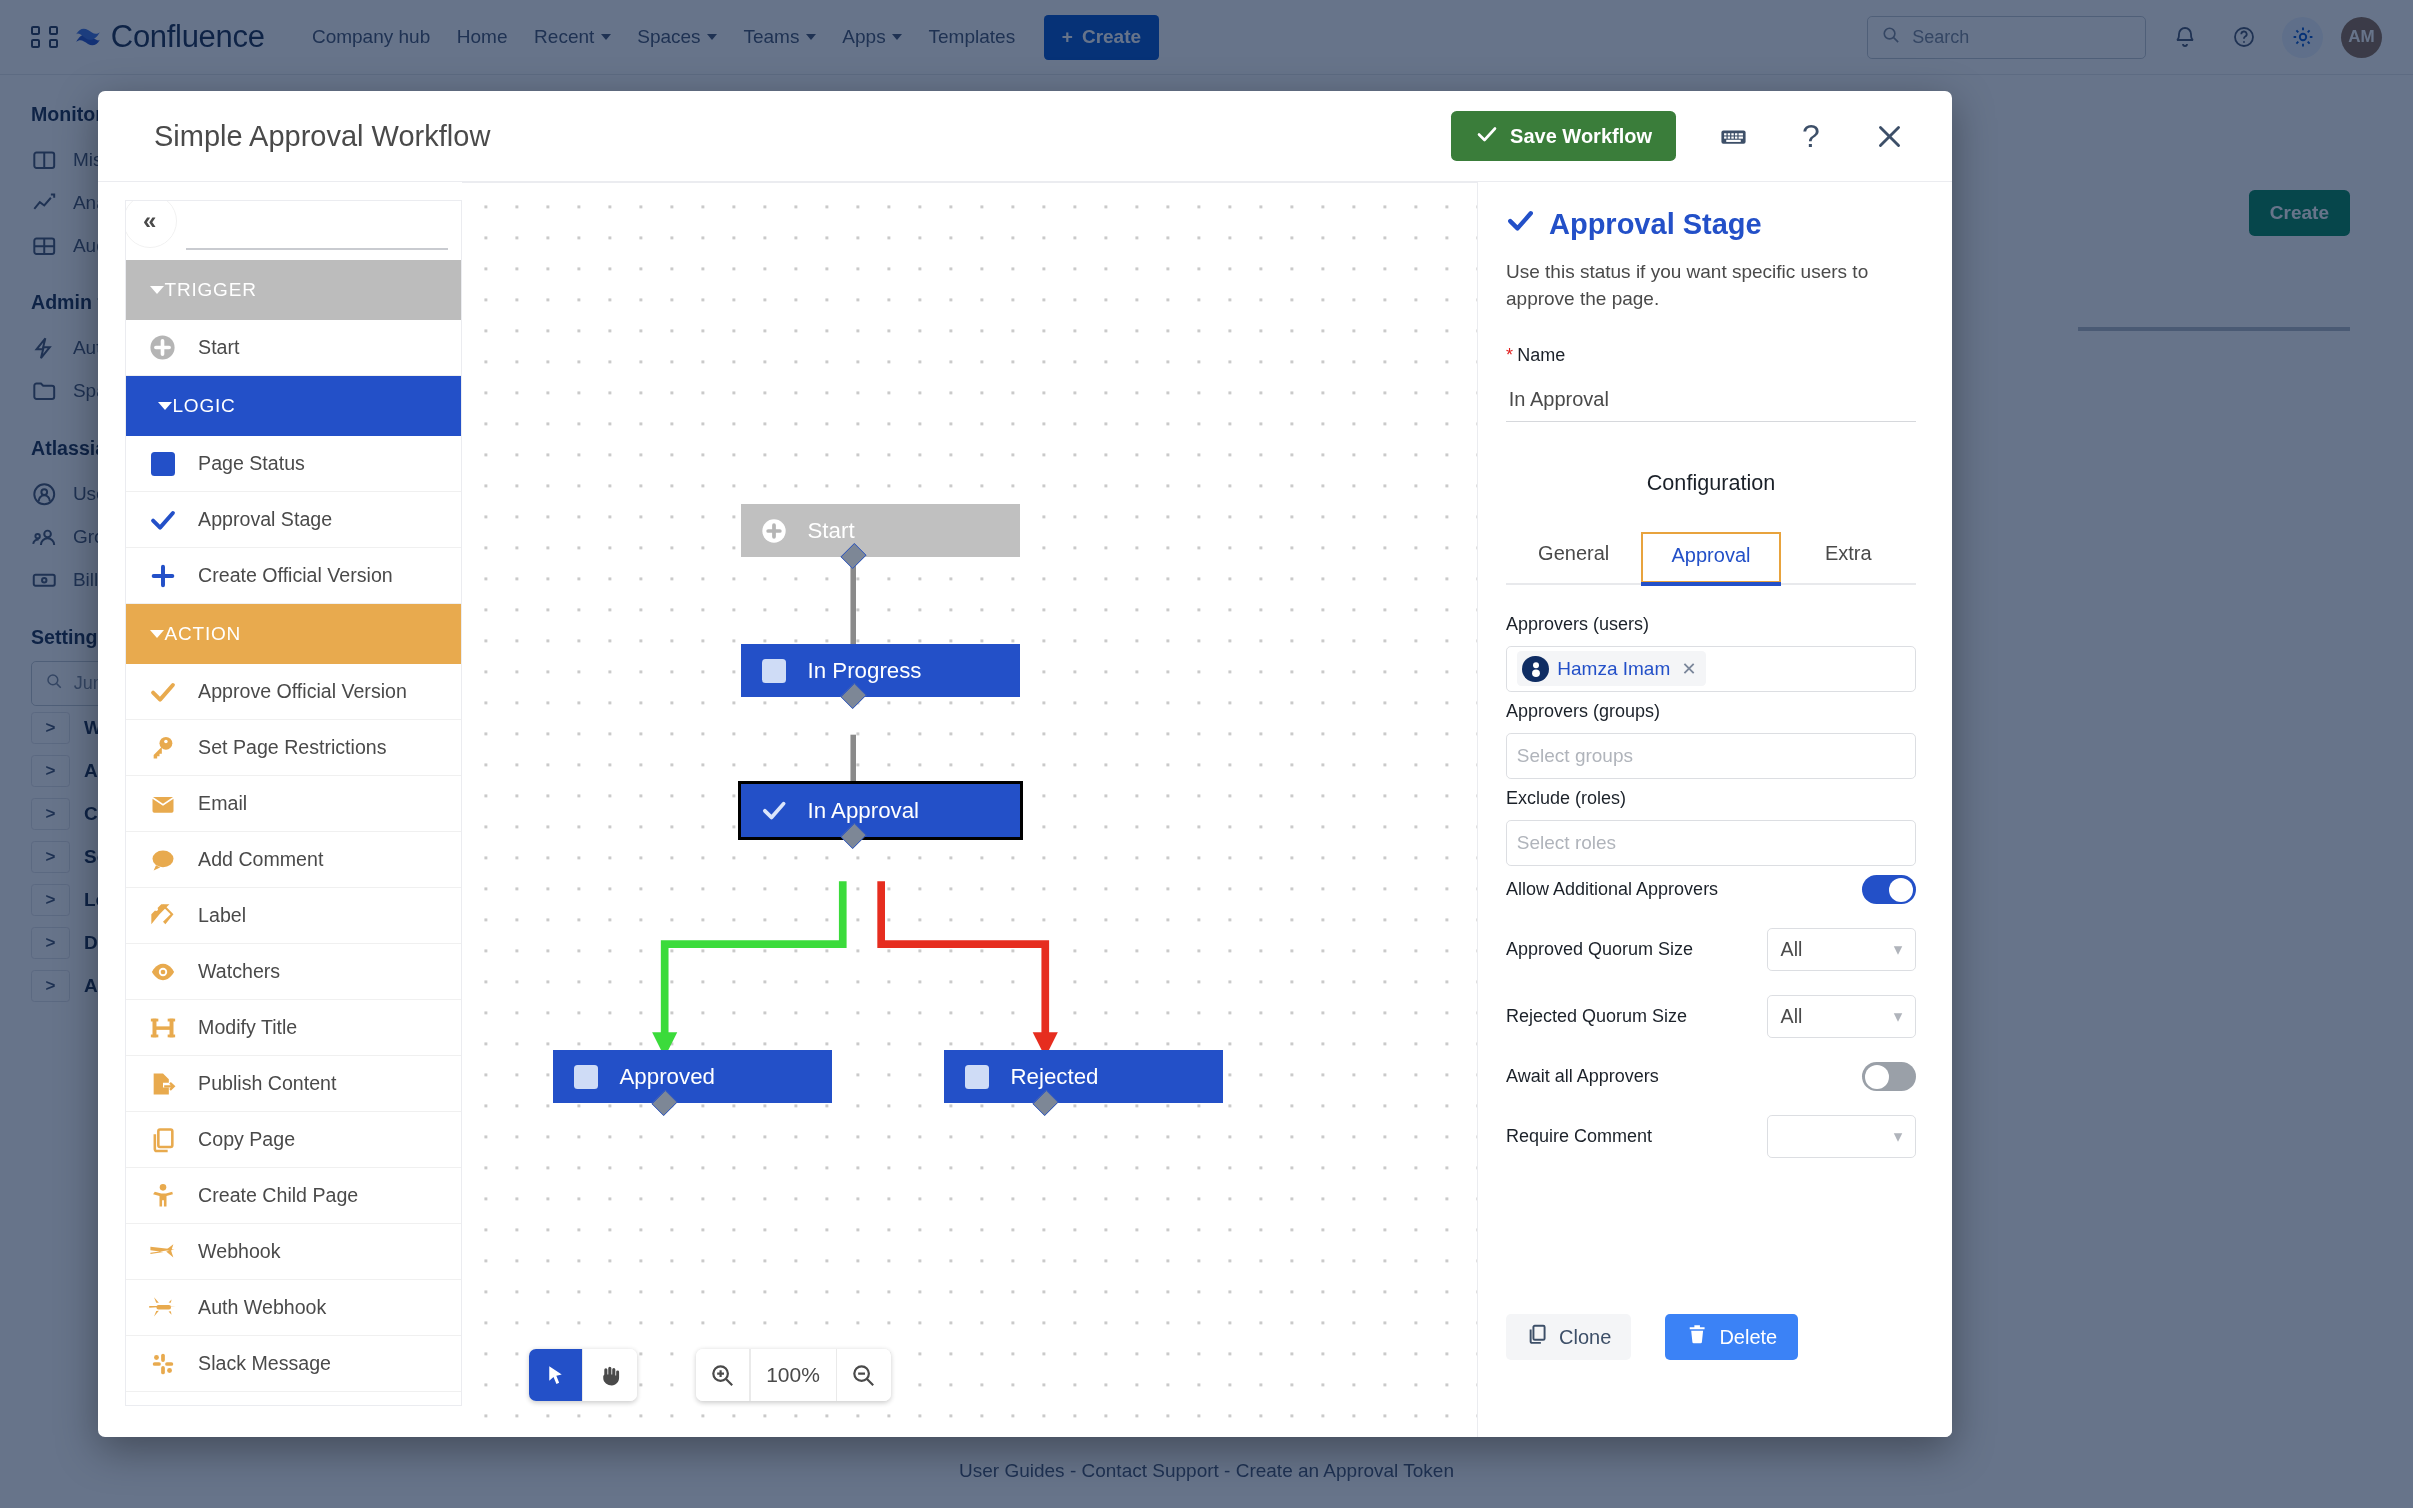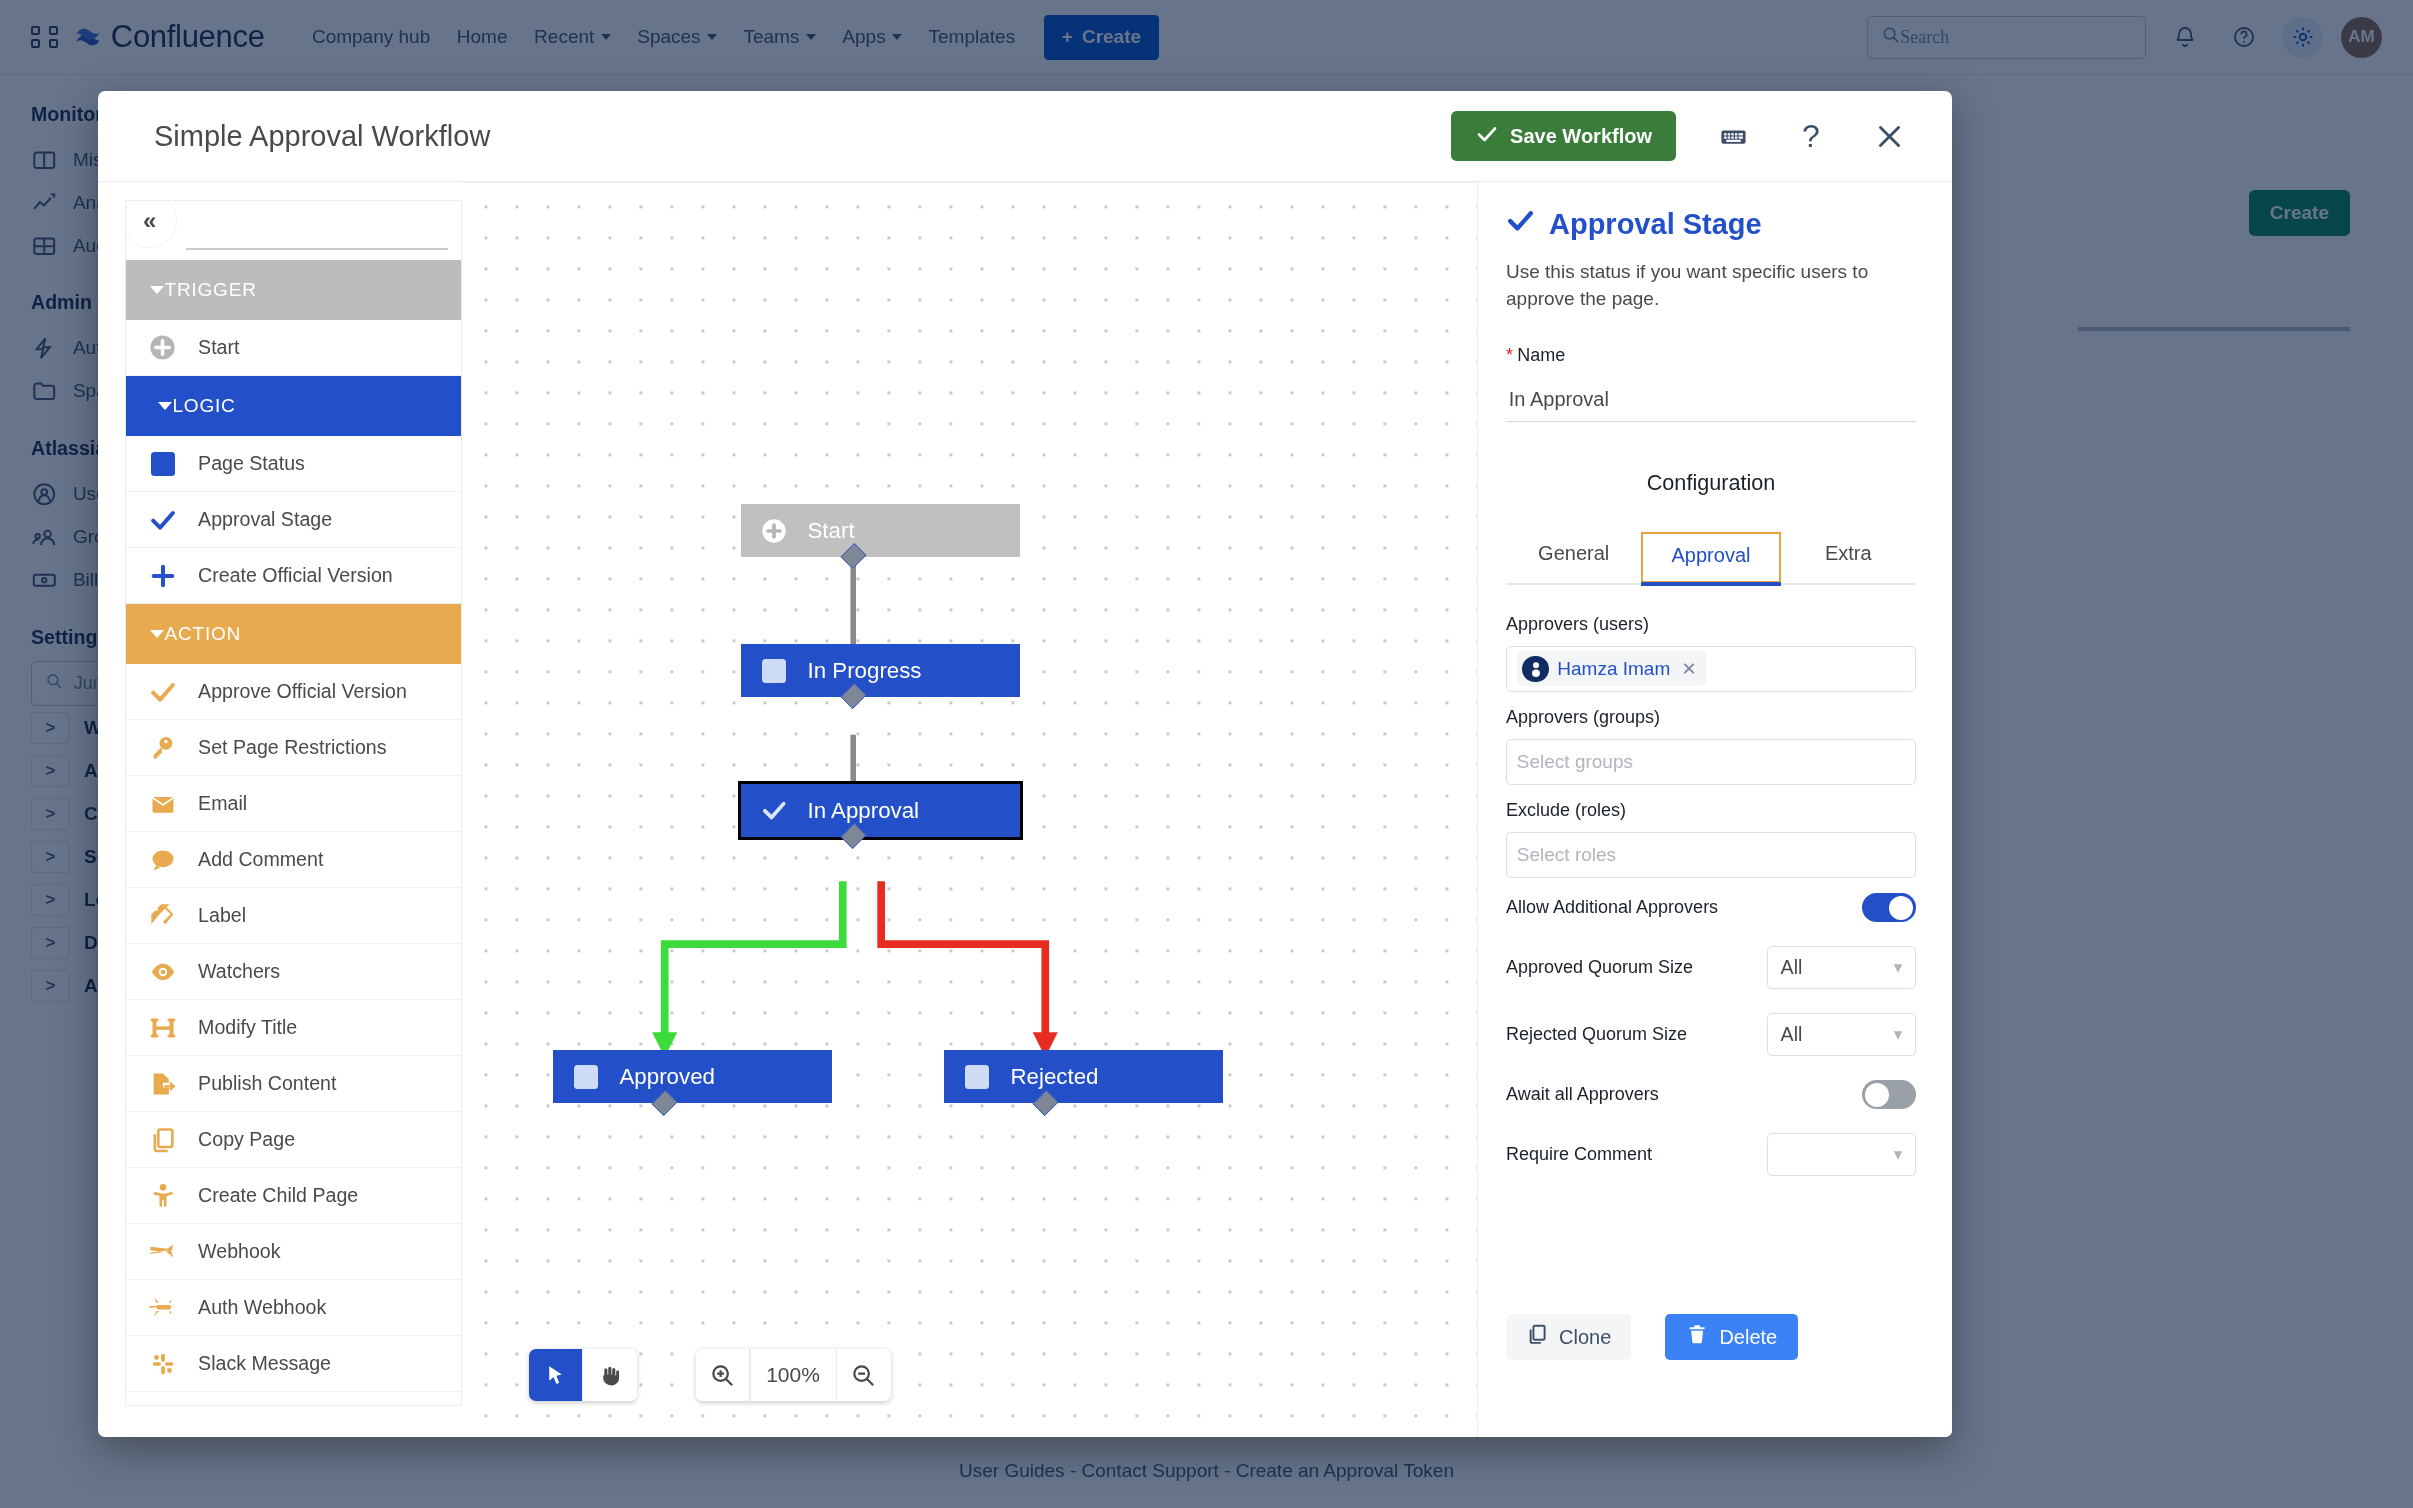--- a/index.html
+++ b/index.html
@@ -53,22 +53,22 @@
     margin-left: 15.4px;
     background: #0052cc; color: #fff; font-size: 19px; font-weight: 600;
     border-radius: 4.2px; padding: 0 18px; height: 45px;
     display: flex; align-items: center; gap: 9px;
   }
   .bg-right {
     margin-left: auto; display: flex; align-items: center; gap: 18px;
   }
   .bg-search {
     width: 279px; height: 43px; border: 1.4px solid #c1c7d0; border-radius: 4.9px;
-    display: flex; align-items: center; padding: 0 12.6px; gap: 0;
-    color: #7a869a; font-size: 18px; font-family: Liberation Serif, serif;
+    display: flex; align-items: center; padding: 0 12.6px; gap: 12px;
+    color: #7a869a; font-size: 18px;
   }
   .bg-icon-btn {
     width: 41px; height: 41px; border-radius: 50%;
     display: flex; align-items: center; justify-content: center;
     color: #42526e;
   }
   .bg-icon-btn.active { background: #e9f2ff; color: #0052cc; }
   .bg-avatar {
     width: 41px; height: 41px; border-radius: 50%;
     background: #8b6b52; color: #fff; font-size: 17px; font-weight: 600;
@@ -306,21 +306,21 @@
   }
   .tab.active::after {
     content: ''; position: absolute; left: -2.8px; right: -2.8px; bottom: -4.9px;
     height: 3.5px; background: #2350c8;
   }
   .fld-label { font-size: 18px; color: #1b2129; margin-bottom: 11.2px; }
   .fld-box {
     border: 1.4px solid #dcdee2; border-radius: 4.9px; min-height: 46px;
     display: flex; align-items: center; padding: 0 9.8px; gap: 7px;
     font-size: 19px; color: #b0b4bb;
-    margin-bottom: 15px; background: #fff;
+    margin-bottom: 9px; background: #fff;
   }
   .chip {
     display: inline-flex; align-items: center; gap: 8.4px;
     background: #f4f5f7; border-radius: 4.2px; padding: 4.2px 9.8px 4.2px 5.6px;
     font-size: 19px; color: #2350c8;
   }
   .chip .av {
     width: 26.5px; height: 26.5px; border-radius: 50%;
     background: #0f2d63; display:flex;align-items:center;justify-content:center;
   }

